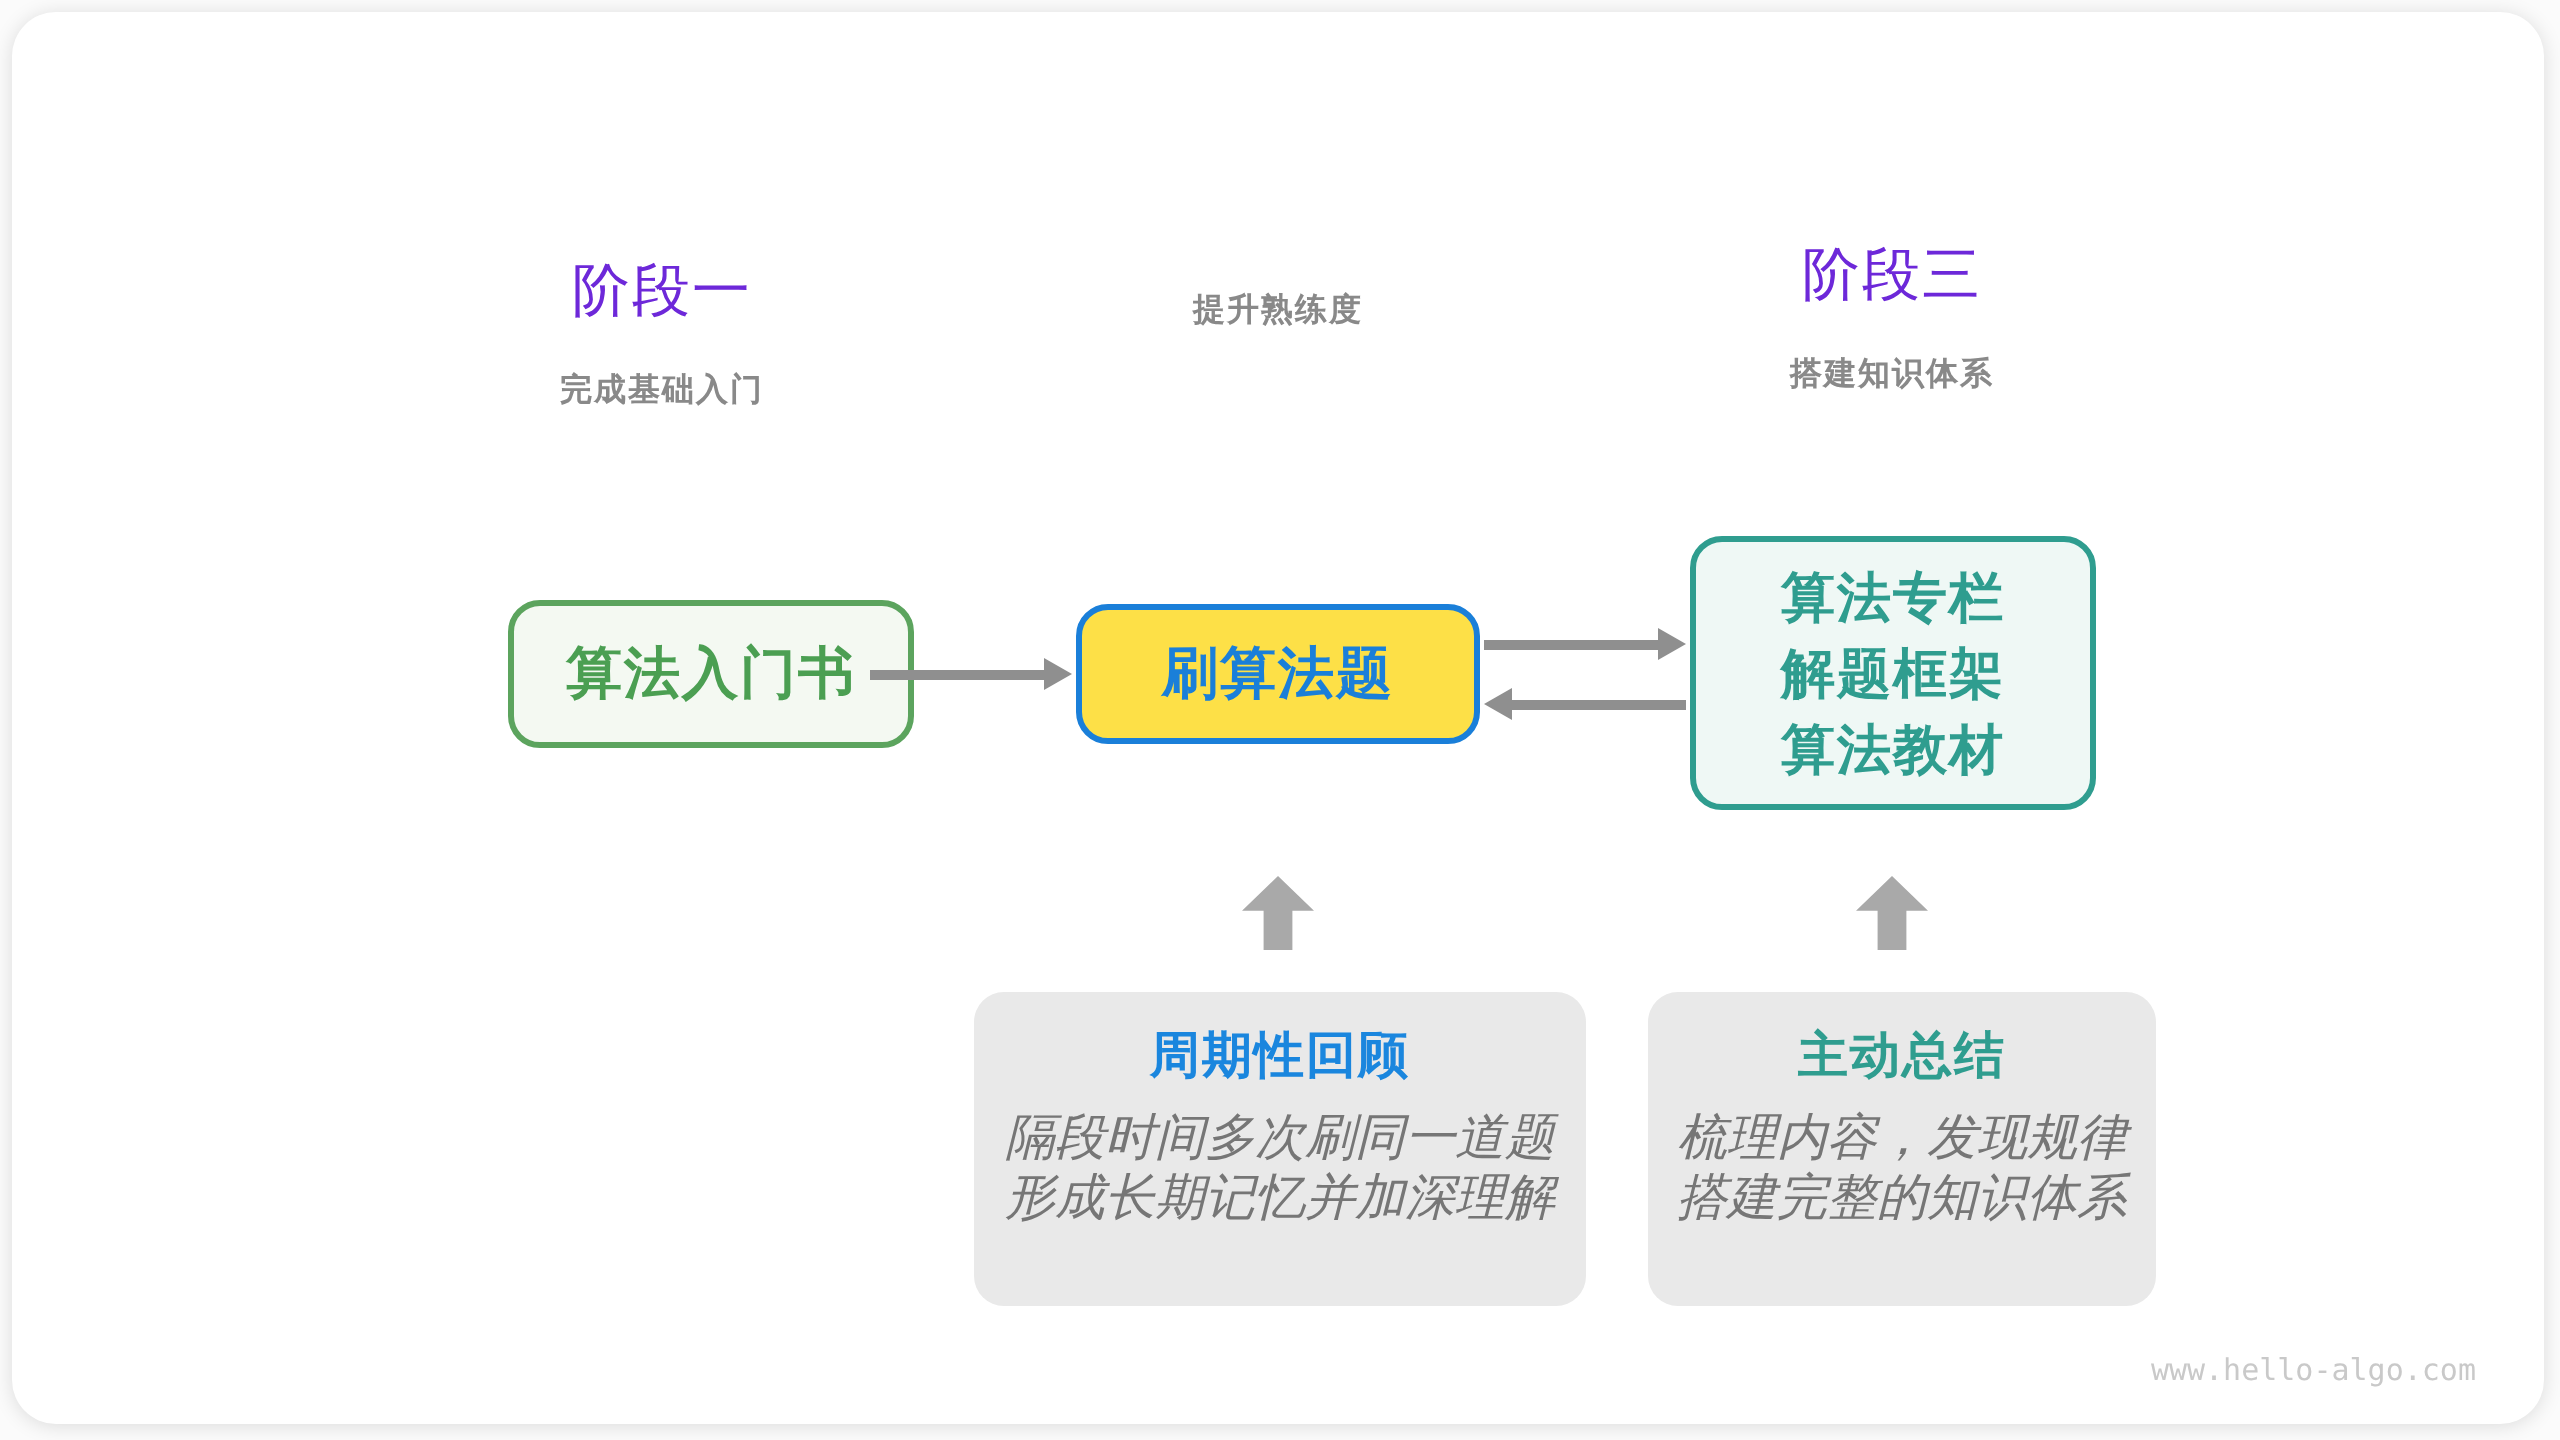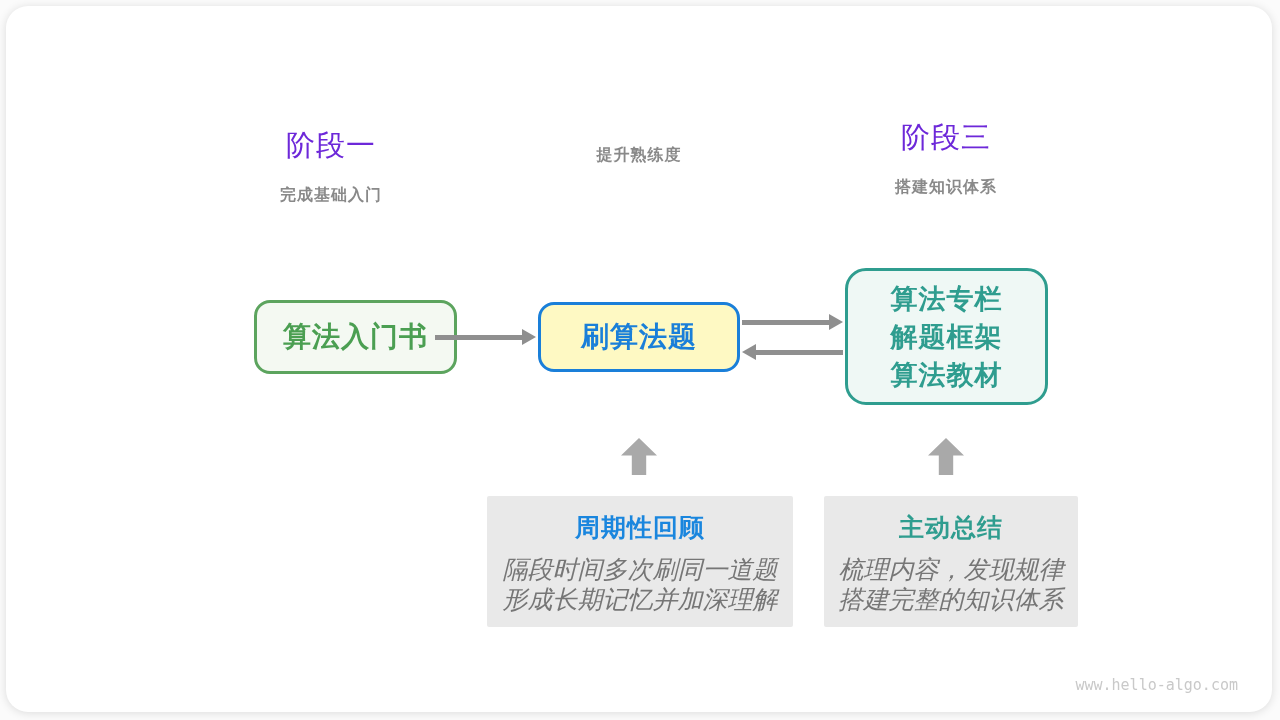--- a/index.html
+++ b/index.html
@@ -58,30 +58,29 @@
   }
   .node-green {
     border-color: #5ca45e;
     background: #f4f9f2;
     color: #4b9f52;
     font-size: 28px;
     margin-left: 24px;
   }
   .node-blue {
     border-color: #1a7fd9;
-    background: #fef9c3;
+    background: #fde047;
     color: #1a7fd9;
     font-size: 28px;
   }
   .node-teal {
     border-color: #2f9d8f;
     background: #eff8f5;
     color: #2f9d8f;
     font-size: 27px;
-    border-radius: 21px;
   }
   .node-teal .node-line { line-height: 38px; }
   
   .harrow { position: absolute; height: 16px; }
   .harrow .shaft {
     position: absolute;
     top: 5.5px;
     height: 5px;
     background: #8f8f8f;
   }
@@ -100,23 +99,23 @@
   .up-arrow {
     position: absolute;
     width: 36px; height: 37px;
     background: #a9a9a9;
     clip-path: polygon(50% 0, 100% 47%, 70% 47%, 70% 100%, 30% 100%, 30% 47%, 0 47%);
   }
   
   .note {
     position: absolute;
     box-sizing: border-box;
-    height: 131px;
+    height: 157px;
     background: #e9e9e9;
-    border-radius: 2px;
+    border-radius: 15px;
     text-align: center;
     padding-top: 15px;
   }
   .note-title {
     font-size: 25px;
     font-weight: bold;
     letter-spacing: 1px;
   }
   .note-title.blue { color: #1a86de; }
   .note-title.teal { color: #2f9d8f; }

